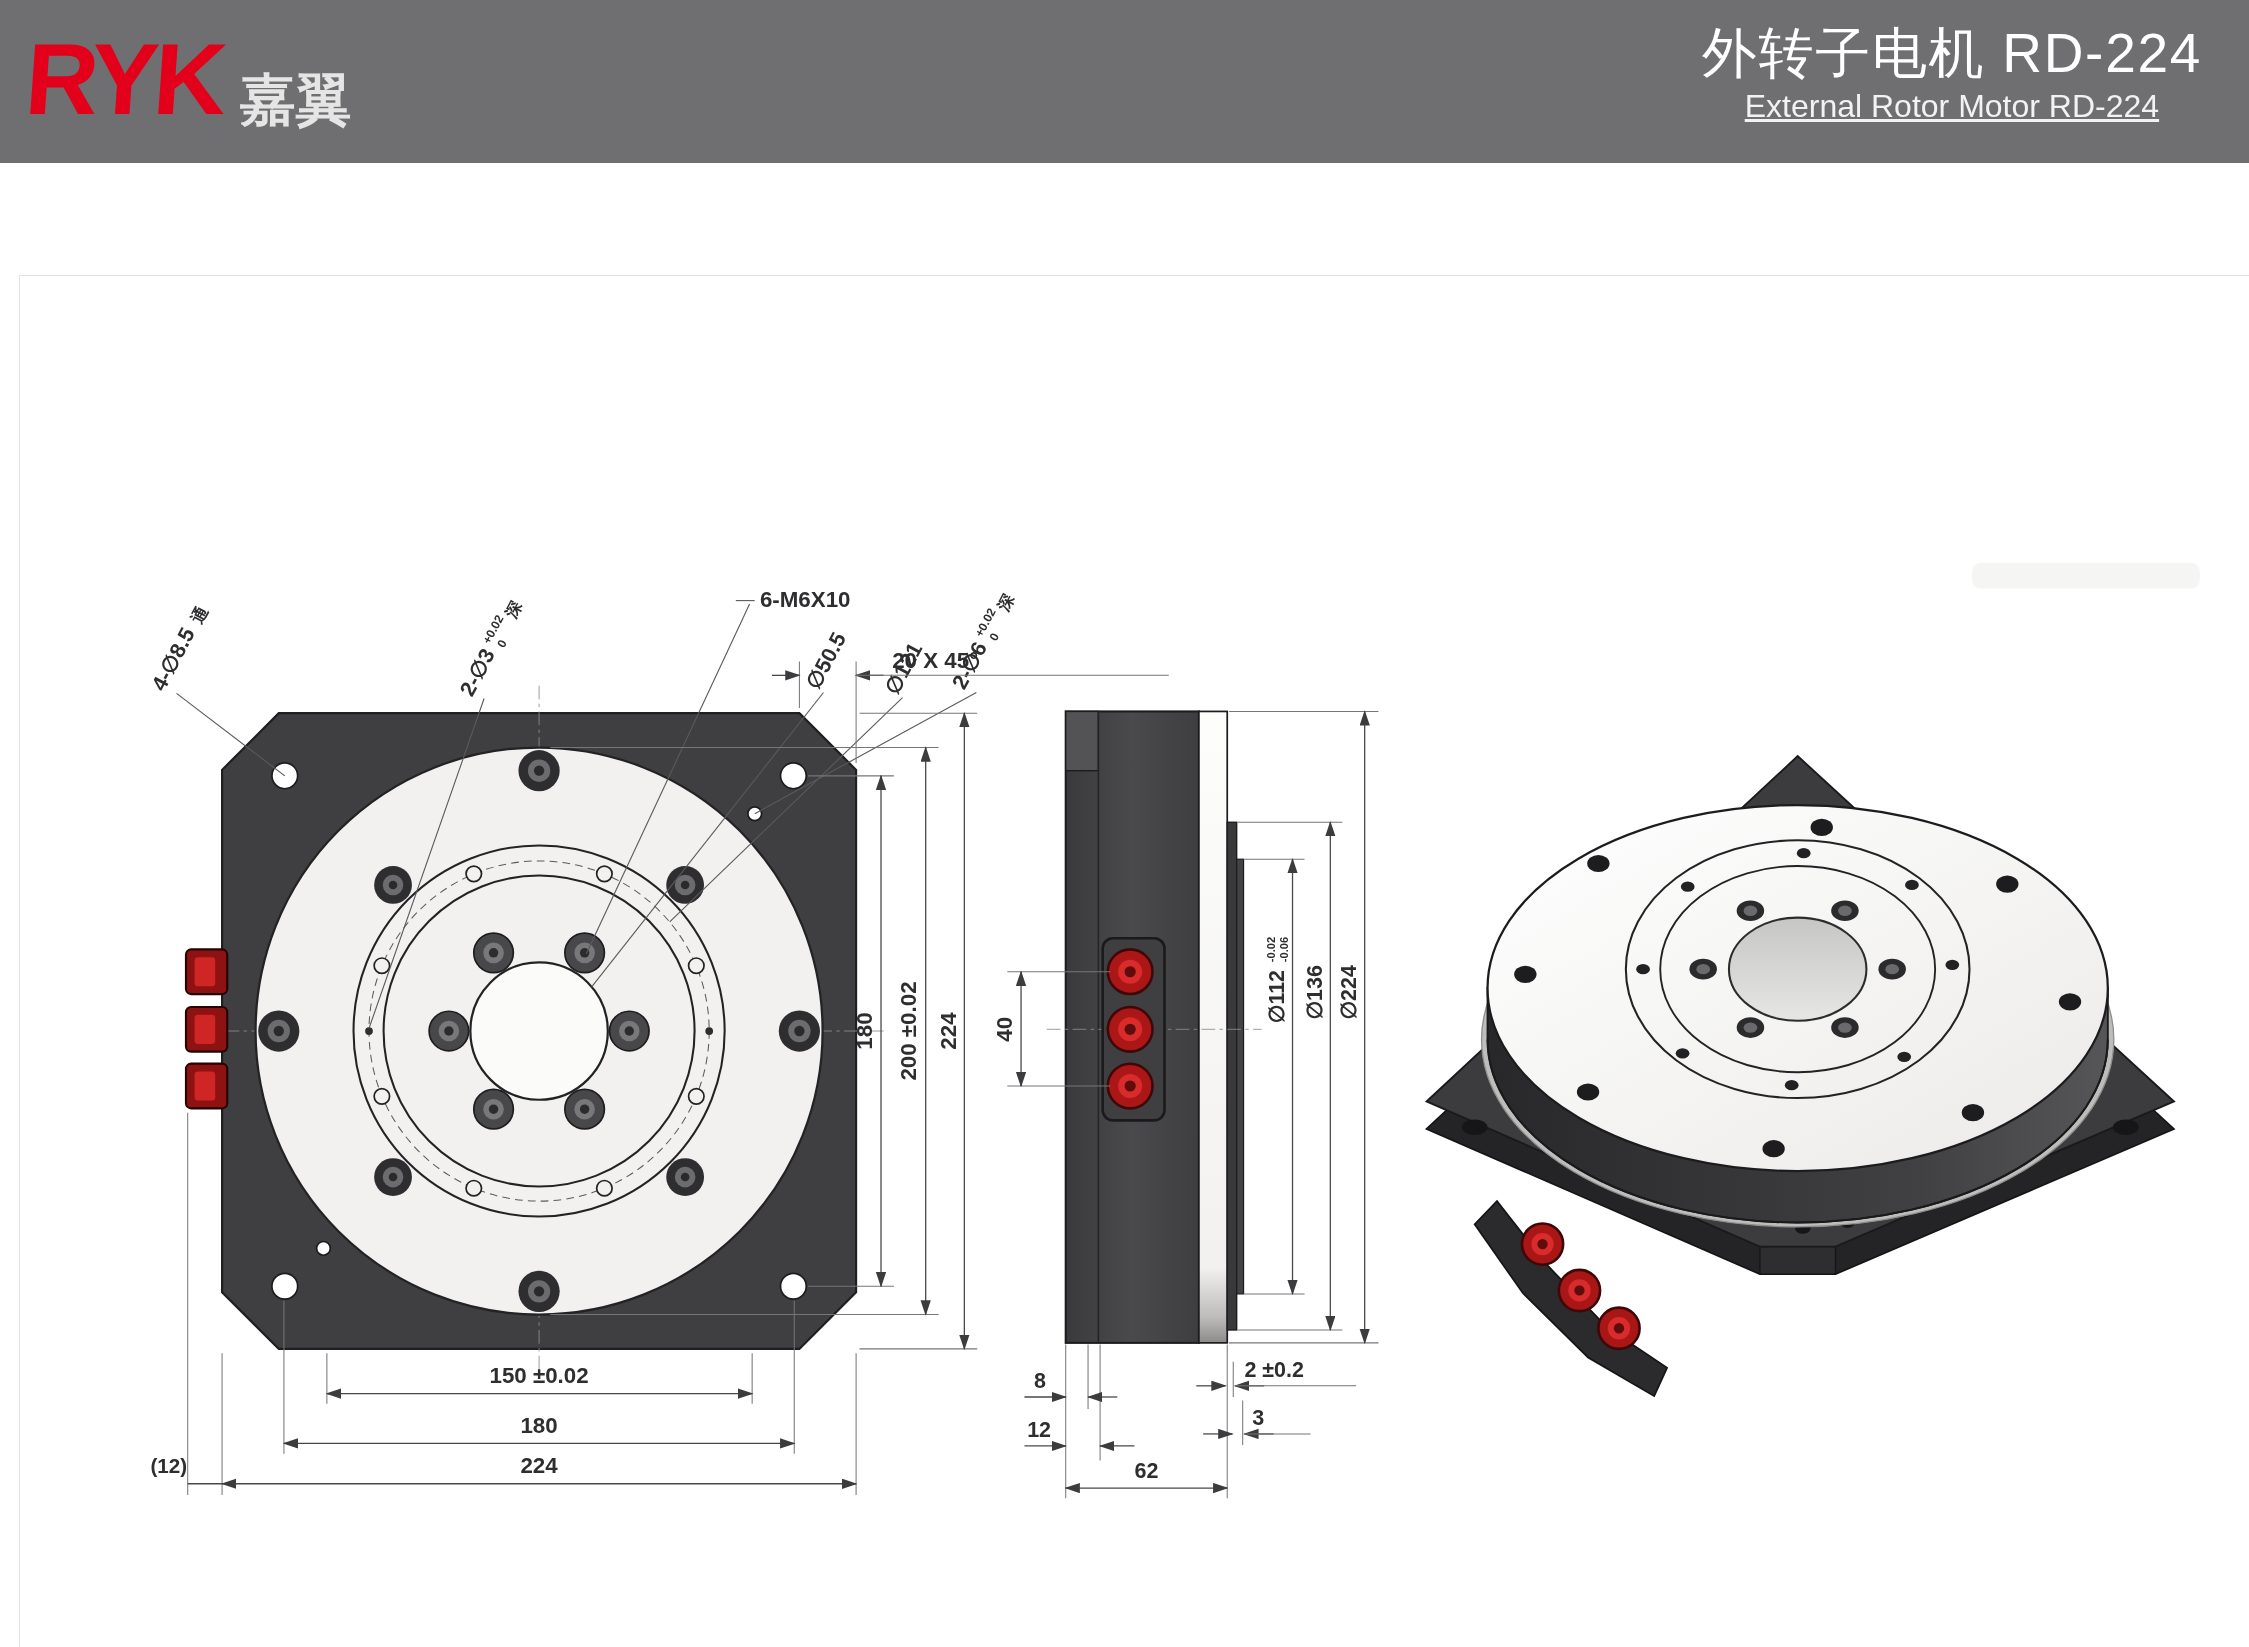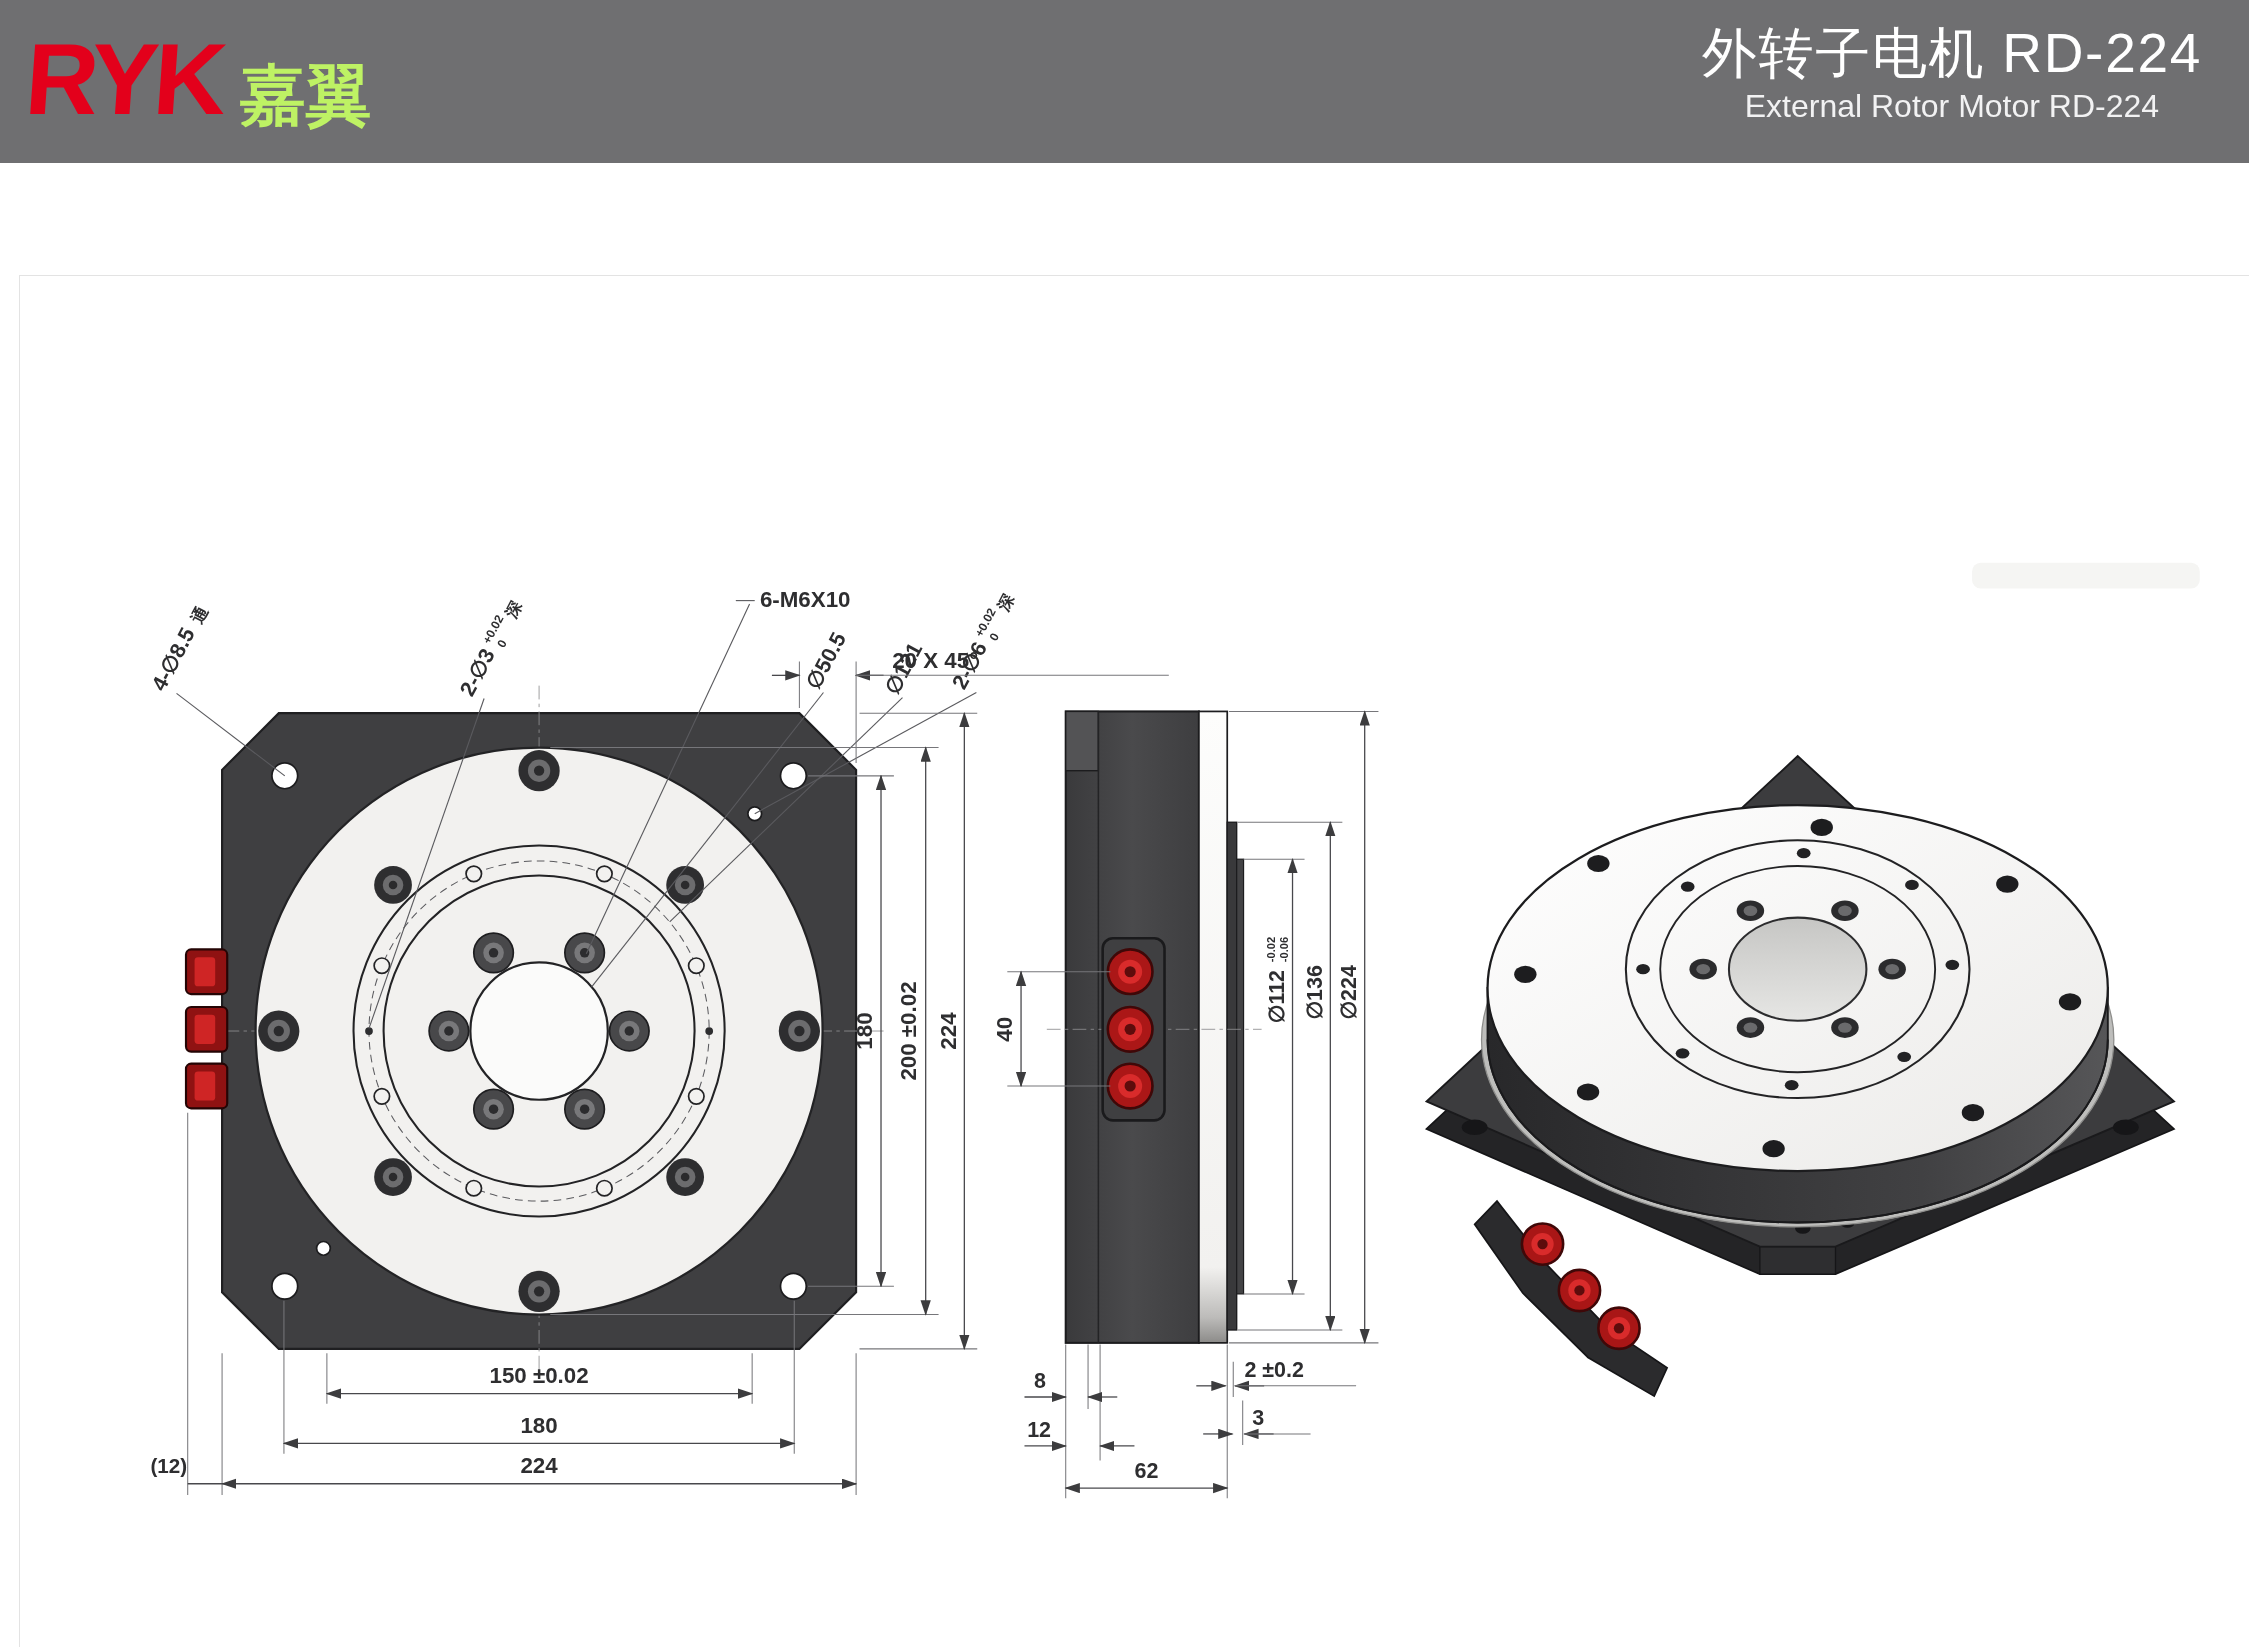--- a/index.html
+++ b/index.html
@@ -2,24 +2,24 @@
 <html style="font-size:13.8px"><head>
 <meta charset="utf-8">
 <style>
   html,body{margin:0;padding:0;background:#fff;width:2250px;height:1647px;overflow:hidden;
     font-family:"Liberation Sans",sans-serif;}
   .page{position:relative;width:2250px;height:1647px;background:#fff;}
   .header{position:absolute;left:0;top:0;width:2250px;height:163px;background:#6f6f71;}
   .logo{position:absolute;left:26px;top:29px;display:flex;align-items:flex-end;}
   .logo .ryk{font-size:101px;font-weight:900;letter-spacing:-4.3px;color:#e3001b;line-height:1;
     transform:skewX(-4deg);}
-  .logo .cjk{font-size:66px;font-weight:900;color:#bef264;line-height:1.05;margin-left:17px;}
+  .logo .cjk{font-size:56px;font-weight:900;color:#e5e5e5;line-height:1.05;margin-left:17px;}
   .titles{position:absolute;right:48px;top:22.3px;text-align:center;color:#fff;}
   .titles .t1{font-size:55px;font-weight:500;letter-spacing:1.7px;line-height:1.15;}
-  .titles .t2{font-size:32px;font-weight:400;color:#f2f2f3;line-height:1.3;}
+  .titles .t2{font-size:32px;font-weight:400;color:#f2f2f3;line-height:1.3;text-decoration:underline;}
   .sheet{position:absolute;left:19px;top:275px;width:2234px;height:1409px;
     border:1.7px solid #e3e3e3;background:#fff;}
   svg{position:absolute;left:0;top:275px;}
   svg text{fill:#2e2e30;font-family:"Liberation Sans",sans-serif;font-weight:600;}
   .ext{stroke:#76767a;stroke-width:1.2;fill:none;}
   .dim{stroke:#48484c;stroke-width:1.5;fill:none;}
   .lead{stroke:#5a5a5e;stroke-width:1.3;fill:none;}
   .edge{stroke:#232325;stroke-width:2.4;fill:none;}
   .cl{stroke:#8d8d90;stroke-width:1;fill:none;stroke-dasharray:16 5 4 5;}
 </style>

